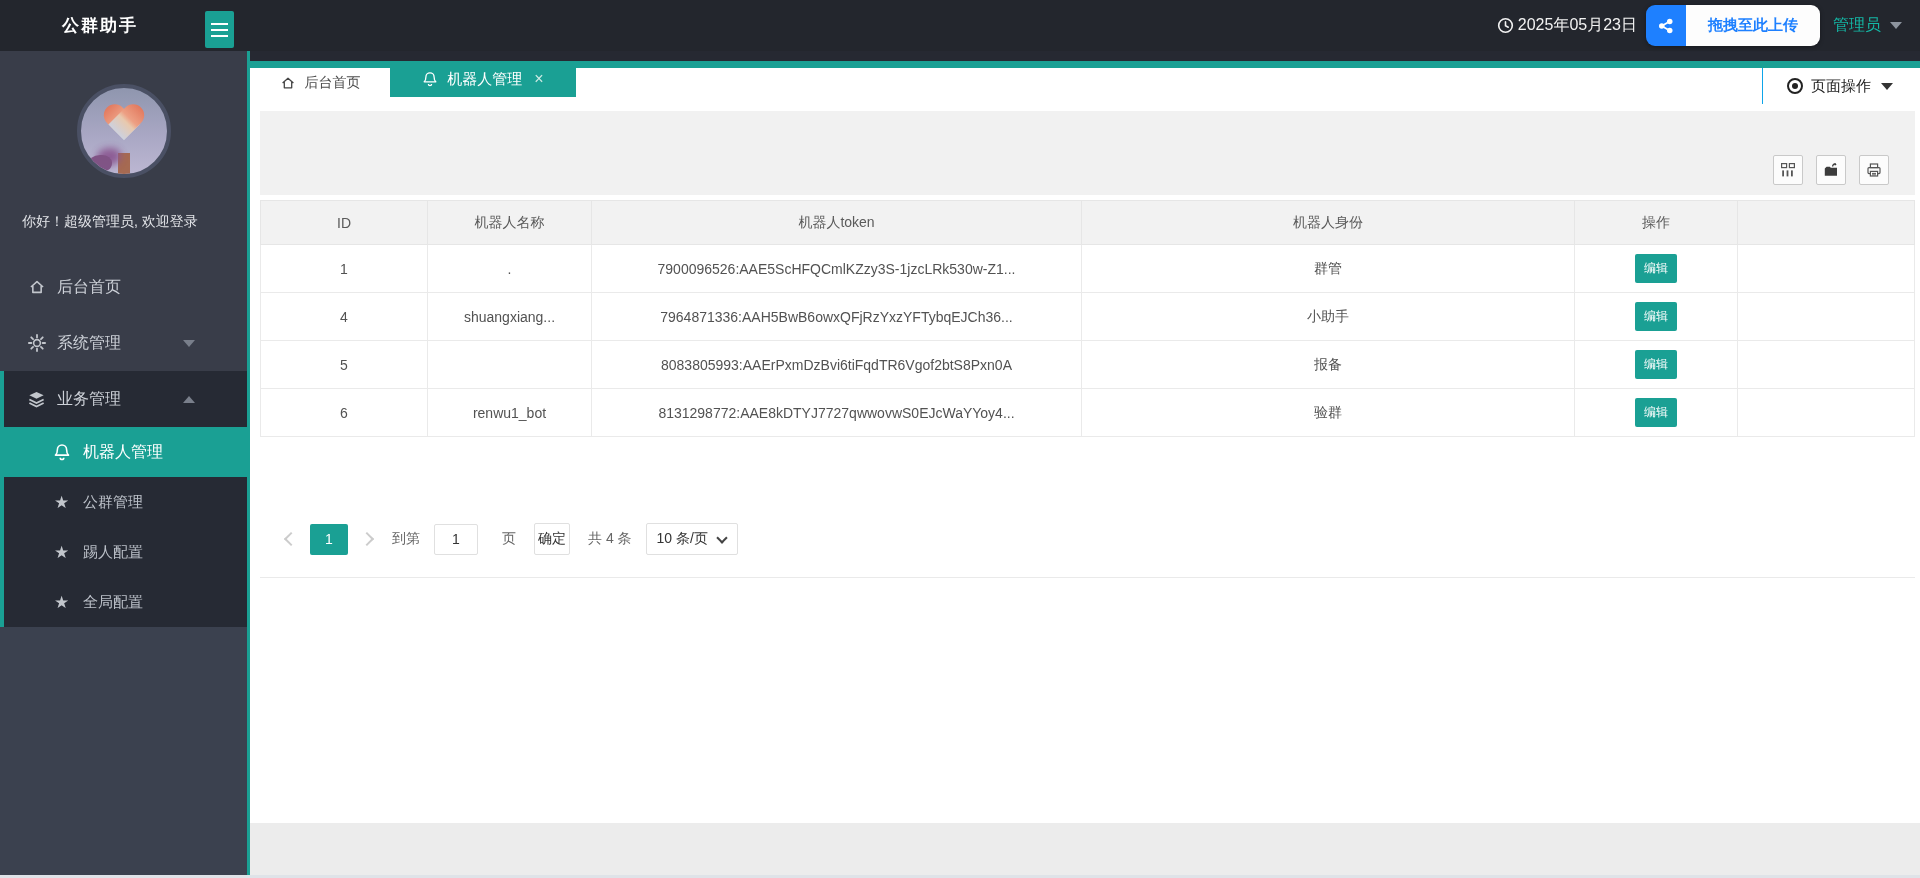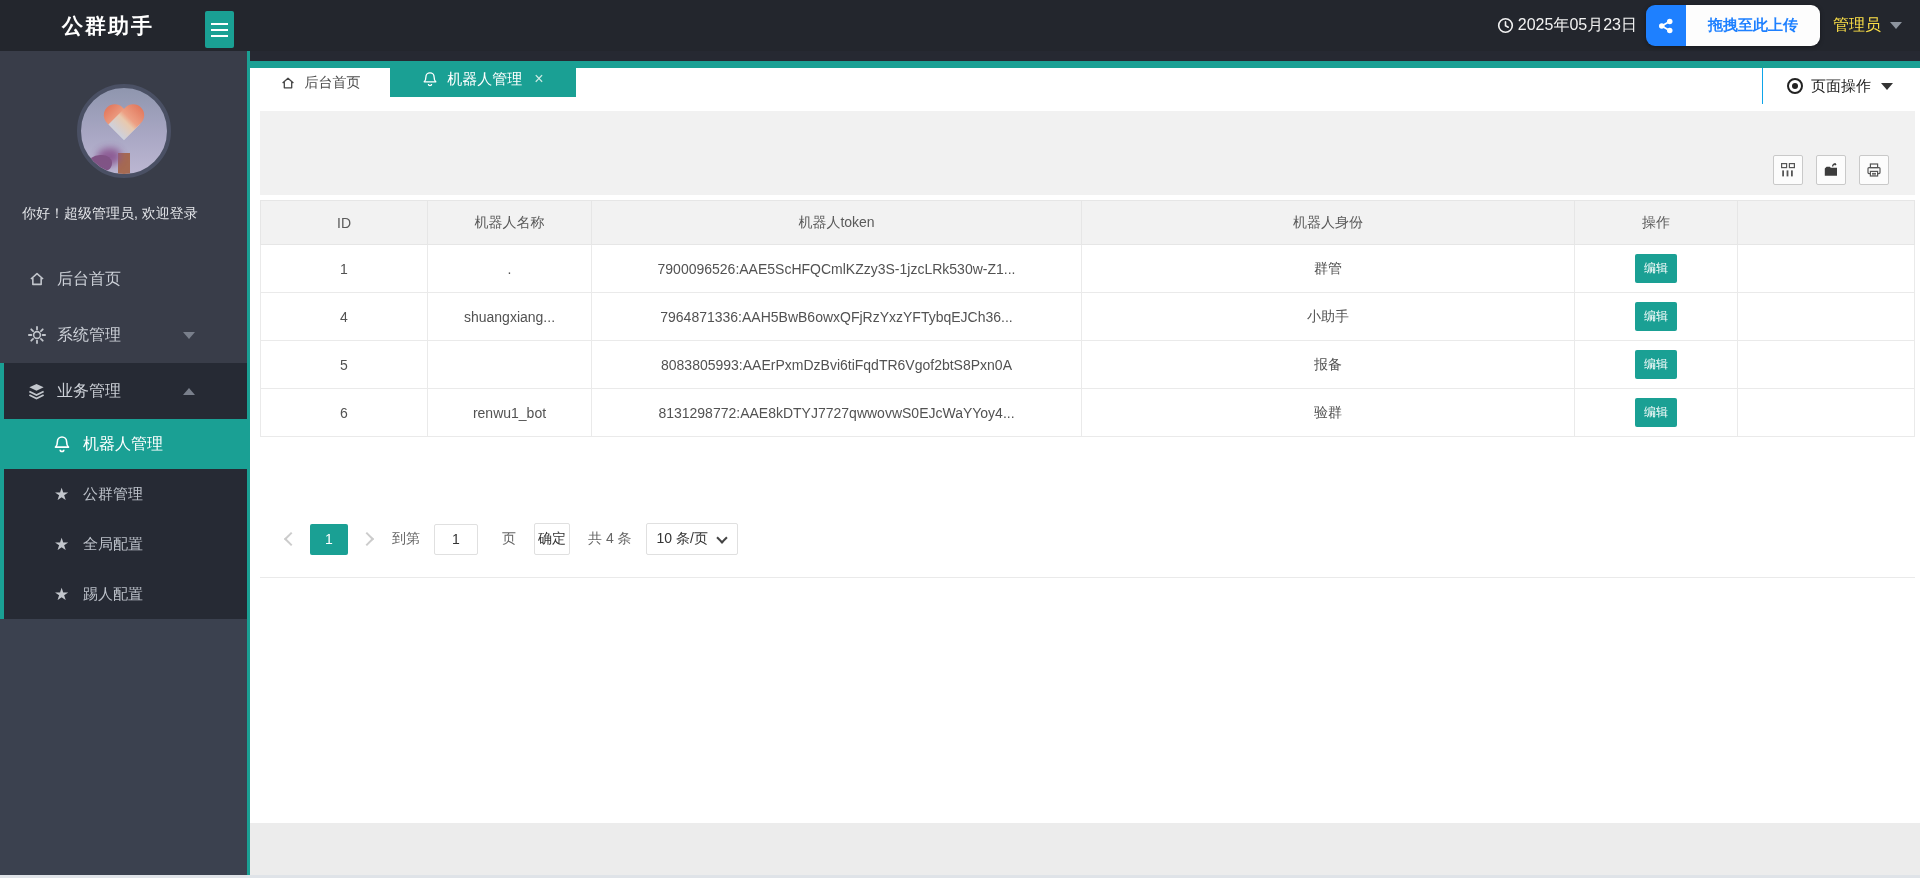--- a/index.html
+++ b/index.html
@@ -2,34 +2,34 @@
 <html><head>
 <meta charset="utf-8">
 <style>
   * { box-sizing: border-box; margin: 0; padding: 0; }
   html,body { width:1920px; height:878px; overflow:hidden; background:#fff;
     font-family:"Liberation Sans","DejaVu Sans",sans-serif; }
 
   
   .topbar { position:relative; height:51px; background:#23262d; color:#fff; z-index:30; }
   .logo { position:absolute; left:62px; top:0; height:59px; line-height:51px;
-          font-size:21px; font-weight:bold; letter-spacing:2px; color:#fff; }
+          font-size:17px; font-weight:bold; letter-spacing:2px; color:#fff; }
   .hamburger { position:absolute; left:205px; top:11px; width:29px; height:37px;
           background:#1aa094; border:none; border-radius:2px; cursor:pointer;
           display:flex; flex-direction:column; justify-content:center; align-items:center; gap:4px; }
   .hamburger i { display:block; width:17px; height:2px; background:#fff; }
   .topbar-right { position:absolute; right:18px; top:0; height:51px; display:flex; align-items:center; }
   .clock-ic { width:17px; height:17px; margin-right:4px; }
   .topdate { font-size:16px; color:#f2f2f2; }
   .upload-widget { display:flex; height:41px; margin:0 10px 0 9px; border-radius:9px; overflow:hidden;
           box-shadow:0 1px 4px rgba(0,0,0,.35); cursor:pointer; }
   .upload-blue { width:40px; background:#1e80ff; display:flex; align-items:center; justify-content:center; }
   .upload-label { background:#fdfdfd; color:#1e80ff; font-weight:bold; font-size:15px;
           display:flex; align-items:center; padding:0 22px; }
-  .topuser { font-size:16px; color:#fde047; margin-left:3px; cursor:pointer; display:flex; align-items:center; }
+  .topuser { font-size:16px; color:#14b8a6; margin-left:3px; cursor:pointer; display:flex; align-items:center; }
   .caret-dn { width:0; height:0; border-left:6px solid transparent; border-right:6px solid transparent;
           border-top:7px solid #8d949e; margin-left:9px; }
 
   
   .frame { display:flex; height:827px; }
 
   
   .sidebar { width:250px; background:#393d49; border-right:3px solid #1aa094;
           display:flex; flex-direction:column; flex-shrink:0; }
   .avatar { width:94px; height:94px; border-radius:50%; margin:33px auto 0; position:relative; overflow:hidden;
@@ -37,21 +37,21 @@
           border:4px solid #4a5064; }
   .heart { position:absolute; top:17px; left:50%; margin-left:-22px; width:44px; height:40px; }
   .heart:before,.heart:after { content:""; position:absolute; top:0; width:22px; height:35px;
           border-radius:22px 22px 0 0;
           background:linear-gradient(180deg,#e2795e 0%,#eda084 45%,#e8c9ae 60%,#cdd1de 100%); }
   .heart:before { left:22px; transform:rotate(-45deg); transform-origin:0 100%; }
   .heart:after  { left:0;  transform:rotate(45deg);  transform-origin:100% 100%; }
   .trunk { position:absolute; bottom:0; left:50%; margin-left:-6px; width:12px; height:21px; background:#a66a52; }
   .flower { position:absolute; bottom:1px; left:7px; width:24px; height:18px; background:#7b4a7e;
           border-radius:55% 45% 60% 50%; box-shadow:9px -7px 7px #8a5590; opacity:.9; }
-  .greeting { margin-top:27px; padding-left:22px; font-size:14px; color:#e3e5e9; white-space:nowrap; }
+  .greeting { margin-top:35px; padding-left:22px; font-size:14px; color:#e3e5e9; white-space:nowrap; }
   .nav { margin-top:28px; }
   .nav-item { height:56px; display:flex; align-items:center; padding-left:27px; cursor:pointer;
           font-size:16px; color:#cdd1d8; position:relative; }
   .nav-item .nic { width:19px; margin-right:11px; display:flex; justify-content:center; flex-shrink:0; }
   .nav-caret-dn { position:absolute; right:52px; width:0; height:0;
           border-left:6px solid transparent; border-right:6px solid transparent; border-top:7px solid #797f8b; }
   .nav-caret-up { position:absolute; right:52px; width:0; height:0;
           border-left:6px solid transparent; border-right:6px solid transparent; border-bottom:7px solid #797f8b; }
   .nav-group { background:#262a34; border-left:4px solid #1aa094; }
   .nav-group .nav-item { padding-left:23px; }
@@ -219,25 +219,25 @@
           </span>
           <span>机器人管理</span>
         </div>
 
         <div class="sub-item">
           <span class="nic icon-star"></span>
           <span>公群管理</span>
         </div>
         <div class="sub-item">
           <span class="nic icon-star"></span>
-          <span>全局配置</span>
+          <span>踢人配置</span>
         </div>
         <div class="sub-item">
           <span class="nic icon-star"></span>
-          <span>踢人配置</span>
+          <span>全局配置</span>
         </div>
       </div>
     </div>
     <div class="side-fill"></div>
   </div>
 
   <div class="main">
     <div class="darkstrip"></div>
     <div class="tabbar">
       <div class="tab tab-home">

